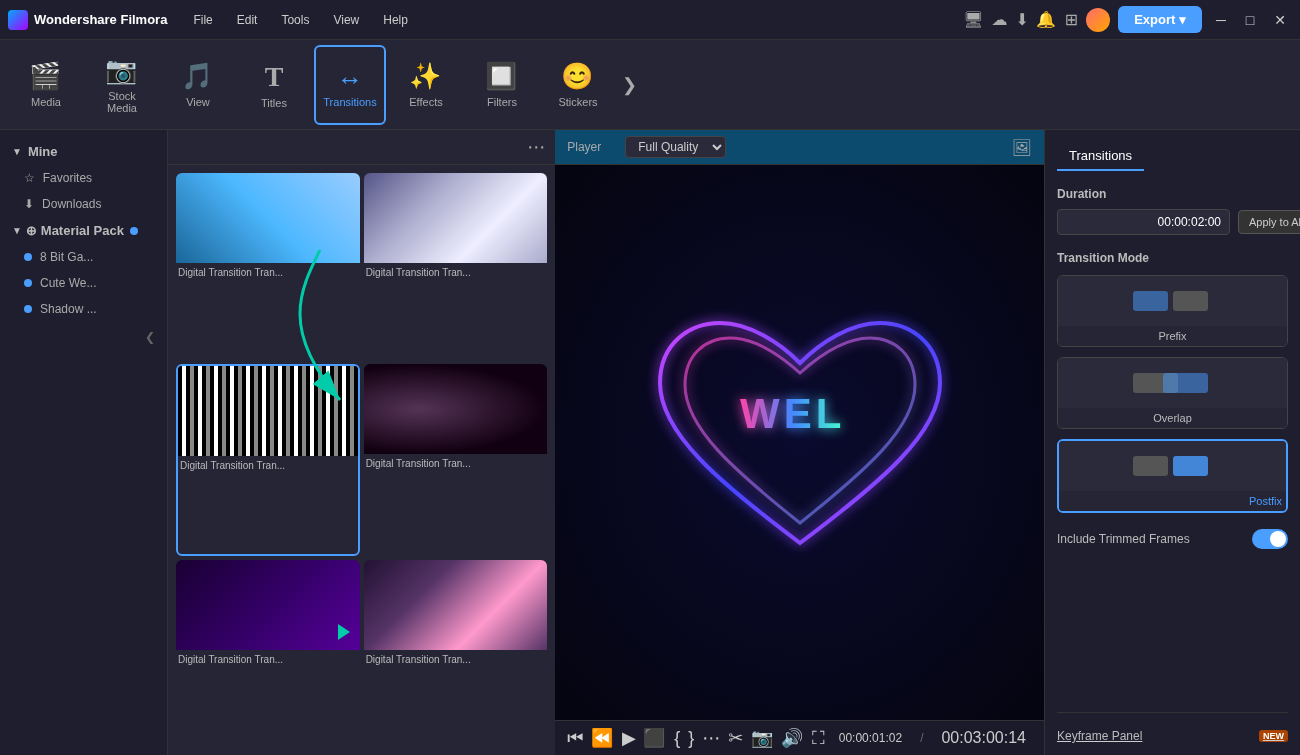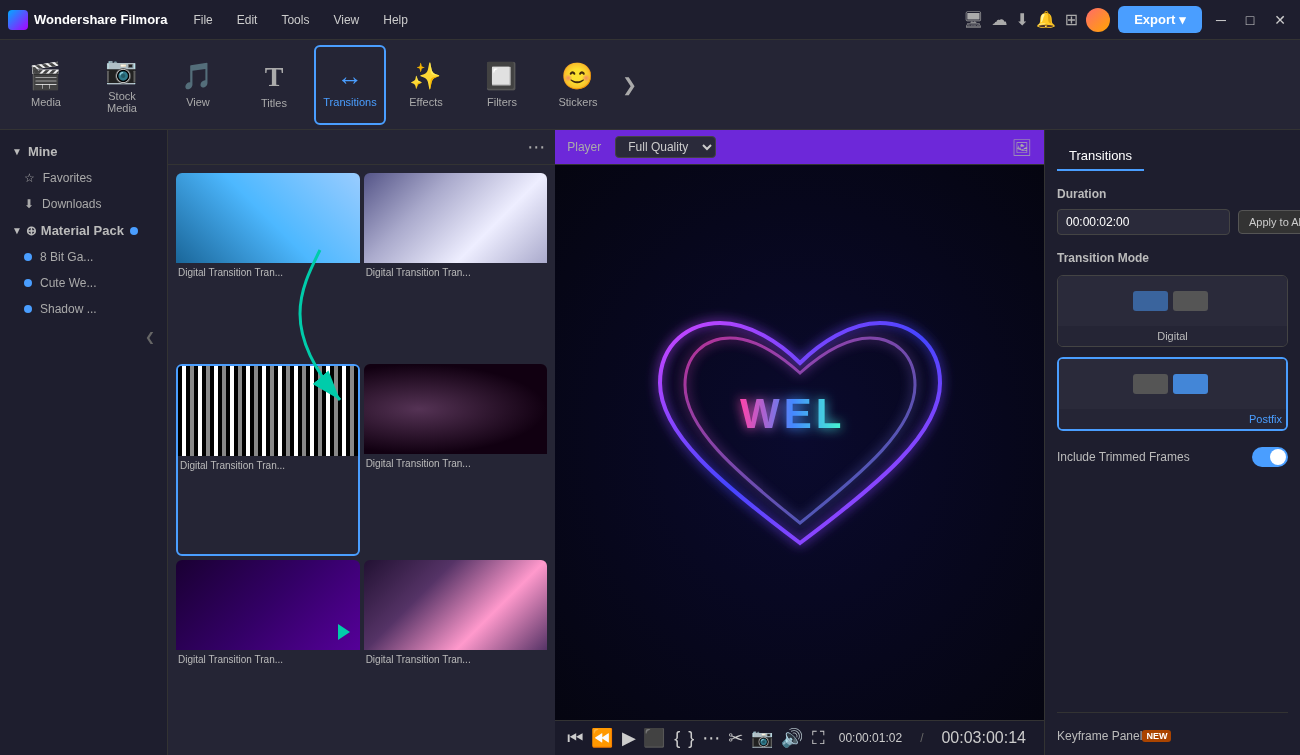--- a/index.html
+++ b/index.html
@@ -46,47 +46,47 @@
     .transition-card.selected { border: 2px solid #4a9eff; }
     .transition-thumb { width: 100%; height: 90px; background: #333; position: relative; overflow: hidden; }
     .transition-label { font-size: 10px; color: #bbb; padding: 4px 2px; text-overflow: ellipsis; overflow: hidden; white-space: nowrap; }
 
     
     .thumb-blue { background: linear-gradient(45deg, #1a6699, #4db8ff, #99ccff); }
     .thumb-purple-lines { background: linear-gradient(135deg, #1a0033, #330066, #550099); }
 
     
     .preview-area { flex: 1; background: #0d0d1a; display: flex; flex-direction: column; }
-    .preview-top { display: flex; align-items: center; padding: 6px 12px; background: #6d28d9; gap: 14px; border-bottom: 1px solid #333; }
+    .preview-top { display: flex; align-items: center; padding: 6px 12px; background: #0c4a6e; gap: 24px; border-bottom: 1px solid #333; }
     .preview-label { color: #aaa; font-size: 12px; }
     .quality-select { background: #2a2a3a; color: #ccc; border: 1px solid #444; border-radius: 4px; padding: 2px 8px; font-size: 12px; cursor: pointer; }
     .preview-screen { flex: 1; display: flex; align-items: center; justify-content: center; position: relative; overflow: hidden; }
     .preview-bg { width: 100%; height: 100%; background: radial-gradient(ellipse at center, #0a0a2e 0%, #050510 100%); display: flex; align-items: center; justify-content: center; }
     .preview-controls { display: flex; align-items: center; gap: 8px; padding: 6px 12px; background: #1a1a2a; border-top: 1px solid #333; }
     .ctrl-btn { color: #ccc; font-size: 18px; cursor: pointer; background: none; border: none; }
 
     
     .right-panel { width: 256px; background: #1e1e2e; border-left: 1px solid #333; display: flex; flex-direction: column; padding: 12px; overflow-y: auto; }
     .panel-tabs { display: flex; margin-bottom: 16px; }
     .panel-tab { padding: 6px 12px; font-size: 13px; cursor: pointer; color: #aaa; border-bottom: 2px solid transparent; }
     .panel-tab.active { color: #fff; border-bottom: 2px solid #4a9eff; }
     .panel-section-label { color: #bbb; font-size: 12px; margin-bottom: 8px; font-weight: 600; }
     .duration-row { display: flex; align-items: center; gap: 8px; margin-bottom: 16px; }
-    .duration-input { background: #2a2a3a; color: #fff; border: 1px solid #444; border-radius: 4px; padding: 5px 8px; font-size: 12px; flex: 1; }
+    .duration-input { background: #2a2a3a; color: #fff; border: 1px solid #444; border-radius: 4px; padding: 5px 8px; font-size: 12px; flex: 1; text-align: right; }
     .apply-all-btn { background: #333; color: #ccc; border: 1px solid #555; border-radius: 4px; padding: 5px 10px; font-size: 11px; cursor: pointer; white-space: nowrap; }
     .transition-mode-label { color: #bbb; font-size: 12px; margin-bottom: 10px; font-weight: 600; }
     .mode-cards { display: flex; flex-direction: column; gap: 10px; }
     .mode-card { border-radius: 6px; overflow: hidden; border: 1px solid #444; cursor: pointer; }
     .mode-thumb { height: 50px; background: #2a2a3a; display: flex; align-items: center; justify-content: center; position: relative; }
     .mode-label { font-size: 11px; text-align: center; padding: 4px; color: #bbb; background: #252535; }
     .include-row { display: flex; align-items: center; justify-content: space-between; margin-top: 16px; gap: 39px; }
     .include-label { color: #bbb; font-size: 12px; }
     .toggle { width: 36px; height: 20px; background: #4a9eff; border-radius: 10px; position: relative; cursor: pointer; }
     .toggle-dot { position: absolute; top: 2px; right: 2px; width: 16px; height: 16px; background: #fff; border-radius: 50%; }
-    .keyframe-panel { display: flex; align-items: center; justify-content: flex-start; margin-top: auto; padding-top: 16px; border-top: 1px solid #333; }
+    .keyframe-panel { display: flex; align-items: center; justify-content: space-between; margin-top: auto; padding-top: 16px; border-top: 1px solid #333; text-decoration: underline; }
     .keyframe-label { color: #bbb; font-size: 12px; }
     .new-badge { background: #aa4400; color: #fff; font-size: 9px; padding: 1px 4px; border-radius: 3px; font-weight: 700; }
     .mode-active-border { border: 2px solid #4a9eff; }
 
     .preview-icon-btn { background: none; border: none; color: #aaa; font-size: 16px; cursor: pointer; margin-left: auto; }
 
     .thumb-blue-snow { background: linear-gradient(135deg, #558, #aac, #eef, #aac); }
     .thumb-black-white-lines { background: repeating-linear-gradient(90deg, #000 0px, #000 4px, #fff 4px, #fff 8px, #000 8px, #000 12px, #888 12px, #888 16px); }
     .thumb-dark-particles { background: radial-gradient(ellipse at 30% 50%, #553355 0%, #110011 70%); }
     .thumb-pink-glitch { background: linear-gradient(135deg, #221133, #553366, #ff99cc, #553366); }
@@ -336,23 +336,32 @@
 
     <div class="mode-cards">
 
       <div class="mode-card">
         <div class="mode-thumb" style="background:#2a2a3a; display:flex; align-items:center; justify-content:center;">
           <svg width="80" height="40">
             <rect x="0" y="10" width="35" height="20" rx="3" fill="#4a9eff" opacity="0.5"></rect>
             <rect x="40" y="10" width="35" height="20" rx="3" fill="#555"></rect>
           </svg>
         </div>
-        <div class="mode-label">Digital</div>
-      </div>
-
+        <div class="mode-label">Prefix</div>
+      </div>
+
+      <div class="mode-card">
+        <div class="mode-thumb" style="background:#2a2a3a; display:flex; align-items:center; justify-content:center;">
+          <svg width="80" height="40">
+            <rect x="0" y="10" width="45" height="20" rx="3" fill="#555"></rect>
+            <rect x="30" y="10" width="45" height="20" rx="3" fill="#4a9eff" opacity="0.5"></rect>
+          </svg>
+        </div>
+        <div class="mode-label">Overlap</div>
+      </div>
 
       <div class="mode-card mode-active-border">
         <div class="mode-thumb" style="background:#2a2a3a; display:flex; align-items:center; justify-content:center;">
           <svg width="80" height="40">
             <rect x="0" y="10" width="35" height="20" rx="3" fill="#555"></rect>
             <rect x="40" y="10" width="35" height="20" rx="3" fill="#4a9eff" opacity="0.8"></rect>
           </svg>
         </div>
         <div class="mode-label" style="color:#4a9eff;text-align:right;">Postfix</div>
       </div>

